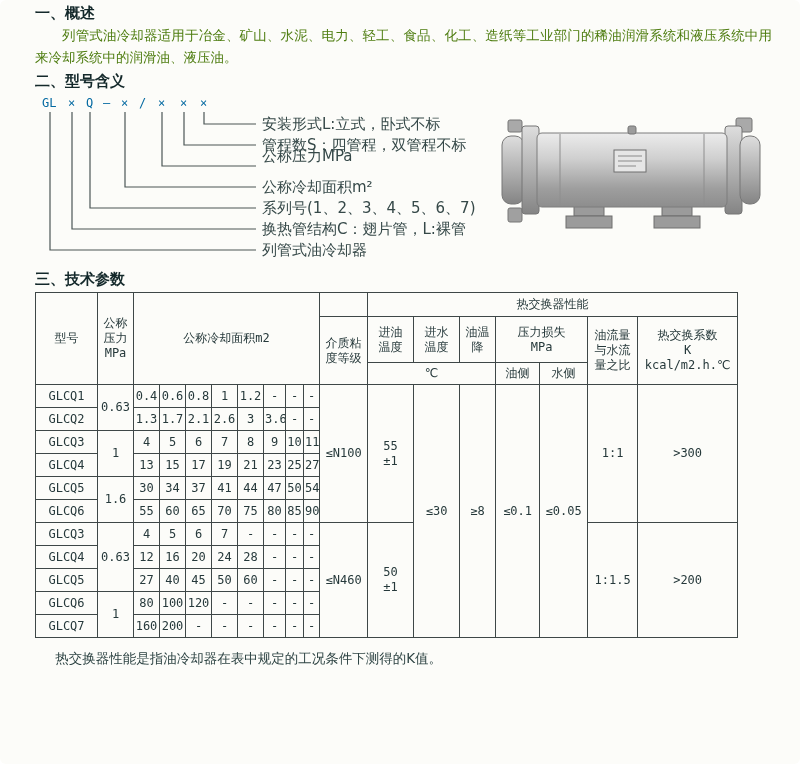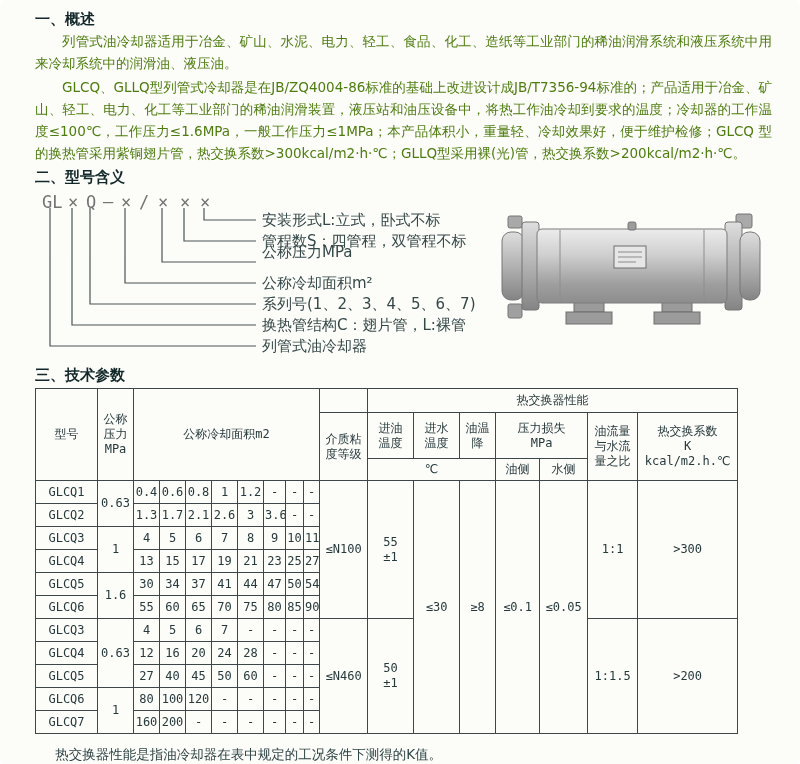--- a/index.html
+++ b/index.html
@@ -1,33 +1,33 @@
 <!DOCTYPE html>
 <html><head>
 <meta charset="utf-8">
 <style>
   html,body{margin:0;padding:0;background:#fff;}
   .page{
     position:relative;width:800px;height:764px;box-sizing:border-box;
     background:#fcfcf9;color:#2e4444;
     font-family:"DejaVu Sans",sans-serif;
-    padding-top:6px;overflow:hidden;border-radius:6px;
+    overflow:hidden;border-radius:6px;
   }
   .sec-heading{
     margin:4px 0 0 35px;font-size:15px;line-height:18px;font-weight:bold;color:#13282a;
   }
   .para{
     width:737px;margin:2px 0 0 35px;font-size:13.5px;line-height:22px;
     text-align:justify;text-indent:2em;color:#4d7c0f;
   }
   
   .diagram{position:relative;height:172px;margin-top:4px;}
   .code-sym{
     position:absolute;top:2px;font-family:"DejaVu Sans Mono",monospace;
-    font-size:17px;color:#737373;
+    font-size:12px;color:#0369a1;
   }
   .d-label{
     position:absolute;left:262px;height:18px;line-height:18px;
     font-size:15px;color:#354848;white-space:nowrap;
   }
   .lines-svg{position:absolute;left:0;top:0;}
   .product{position:absolute;left:498px;top:18px;}
   
   table.params{
     border-collapse:collapse;table-layout:fixed;width:702px;
@@ -48,21 +48,20 @@
     margin:12px 16px 0 35px;text-indent:1.5em;font-size:13.5px;color:#2e4444;
   }
 </style>
 </head>
 <body>
 
 <div class="page">
 
   <div class="sec-heading">一、概述</div>
   <p class="para">列管式油冷却器适用于冶金、矿山、水泥、电力、轻工、食品、化工、造纸等工业部门的稀油润滑系统和液压系统中用来冷却系统中的润滑油、液压油。</p>
-  <p class="para">GLCQ、GLLQ型列管式冷却器是在JB/ZQ4004-86标准的基础上改进设计成JB/T7356-94标准的；产品适用于冶金、矿山、轻工、电力、化工等工业部门的稀油润滑装置，液压站和油压设备中，将热工作油冷却到要求的温度；冷却器的工作温度≤100℃，工作压力≤1.6MPa，一般工作压力≤1MPa；本产品体积小，重量轻、冷却效果好，便于维护检修；GLCQ 型的换热管采用紫铜翅片管，热交换系数&gt;300kcal/m2·h·℃；GLLQ型采用裸(光)管，热交换系数&gt;200kcal/m2·h·℃。</p>
 
   <div class="sec-heading">二、型号含义</div>
 
   <div class="diagram">
     <svg class="lines-svg" width="480" height="172" viewBox="0 0 480 172">
       <g fill="none" stroke="#4a5555" stroke-width="1.2">
         <path d="M204 18 V30 H256"></path>
         <path d="M184 18 V51 H256"></path>
         <path d="M162 18 V72 H256"></path>
         <path d="M125 18 V93 H256"></path>

